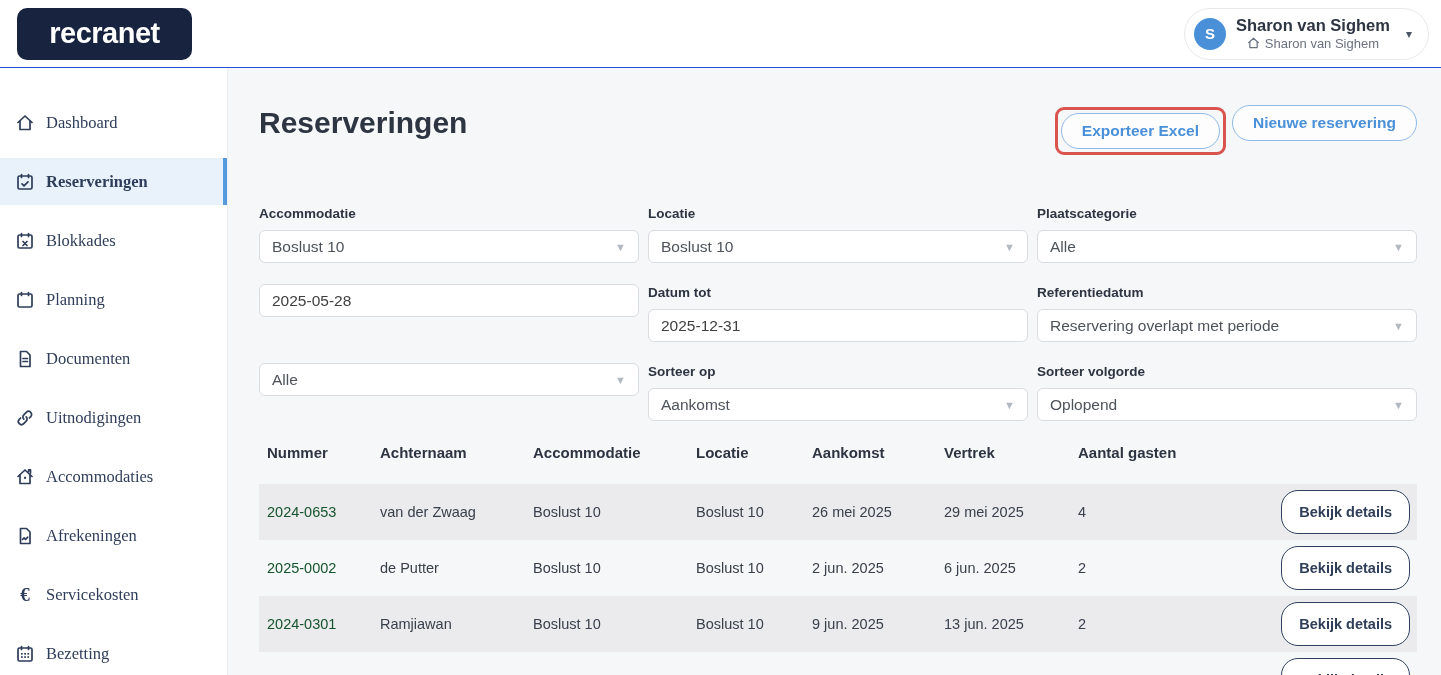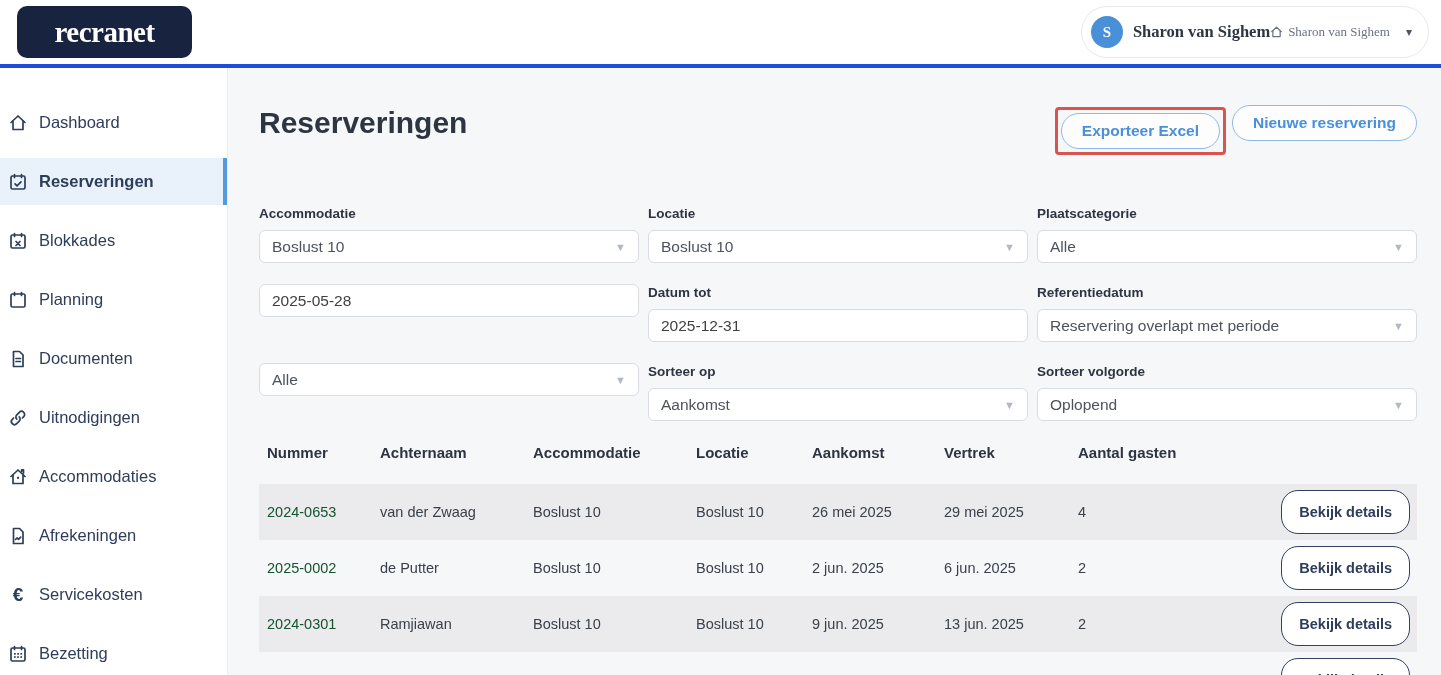--- a/index.html
+++ b/index.html
@@ -5,56 +5,56 @@
   * { margin:0; padding:0; box-sizing:border-box; }
   html,body { width:1441px; height:675px; overflow:hidden; }
   body {
     font-family:"Liberation Sans", sans-serif;
     background:#f6f7f8;
     color:#2d3442;
   }
   
   .header {
     position:absolute; top:0; left:0; width:1441px; height:68px;
-    background:#ffffff; border-bottom:4px solid #1d4ed8; z-index:10;
+    background:#ffffff; border-bottom:1px solid #1d4ed8; z-index:10;
     display:flex; align-items:center; justify-content:space-between;
     padding:0 12px 0 17px;
-    font-family:Liberation Serif, serif;
   }
   .logo-box {
     width:175px; height:52px; background:#17233f; border-radius:10px;
     display:flex; align-items:center; justify-content:center;
     color:#ffffff; font-size:29px; font-weight:700; letter-spacing:-0.5px;
     cursor:pointer;
   }
   .user-pill {
     height:52px; min-width:240px; background:#ffffff;
     border:1px solid #e7e9ec; border-radius:26px;
     display:flex; align-items:center; gap:10px; padding:0 16px 0 9px;
     cursor:pointer;
   }
   .avatar {
     width:32px; height:32px; border-radius:50%; background:#4a90d9;
     color:#fff; font-size:15px; font-weight:700;
     display:flex; align-items:center; justify-content:center;
   }
-  .user-text { display:flex; flex-direction:row; align-items:center; line-height:1.25; }
+  .user-text { display:flex; flex-direction:column; align-items:center; line-height:1.25; }
   .user-name { font-size:16.5px; font-weight:700; color:#2d3442; }
   .user-account { font-size:13px; color:#6a7280; display:flex; align-items:center; gap:5px; }
   .user-caret { color:#4b5563; font-size:12px; margin-left:6px; }
   
   .sidebar {
     position:absolute; top:68px; left:0; width:228px; height:607px;
     background:#ffffff; border-right:1px solid #ececee; padding-top:31px;
     z-index:5;
   }
   .side-item {
     height:47px; margin-bottom:12px; display:flex; align-items:center; gap:11px;
-    padding-left:8px; font-size:16.5px; font-weight:500; color:#2e3d59;
+    padding-left:15px; font-size:16.5px; font-weight:500; color:#2e3d59;
     cursor:pointer;
+    font-family:Liberation Serif, serif;
   }
   .side-item.active {
     background:#e9f2fb; border-right:4px solid #559add; font-weight:700;
   }
   .side-icon { width:20px; height:20px; flex:0 0 20px; display:flex; align-items:center; justify-content:center; }
   .side-icon svg { width:20px; height:20px; stroke:#2e3d59; stroke-width:1.7; fill:none; stroke-linecap:round; stroke-linejoin:round; }
   .euro-glyph { font-size:19px; font-weight:600; color:#2e3d59; line-height:1; }
   
   .main {
     position:absolute; top:68px; left:228px; width:1213px; height:607px;
@@ -64,21 +64,21 @@
   .page-title { font-size:30px; font-weight:800; color:#2d3442; }
   .title-actions { display:flex; align-items:center; gap:6px; }
   .pill-btn {
     height:36px; padding:0 20px; border-radius:18px;
     background:#fdfdfe; border:1.5px solid #8fbae8;
     color:#4a90d9; font-size:15.5px; font-weight:700;
     font-family:"Liberation Sans", sans-serif;
     display:flex; align-items:center; cursor:pointer; white-space:nowrap;
   }
   .highlight-box {
-    border:3px solid #d9534f; border-radius:4px; padding:3px;
+    border:3px solid #d9534f; border-radius:9px; padding:3px;
     display:inline-flex;
     margin-top:16px;
   }
   
   .filters {
     margin-top:64px;
     display:grid; grid-template-columns:repeat(3, 1fr);
     column-gap:9px; row-gap:21px;
   }
   .filter-label { font-size:13.5px; font-weight:700; color:#2d3442; margin-bottom:8px; line-height:17px; }

